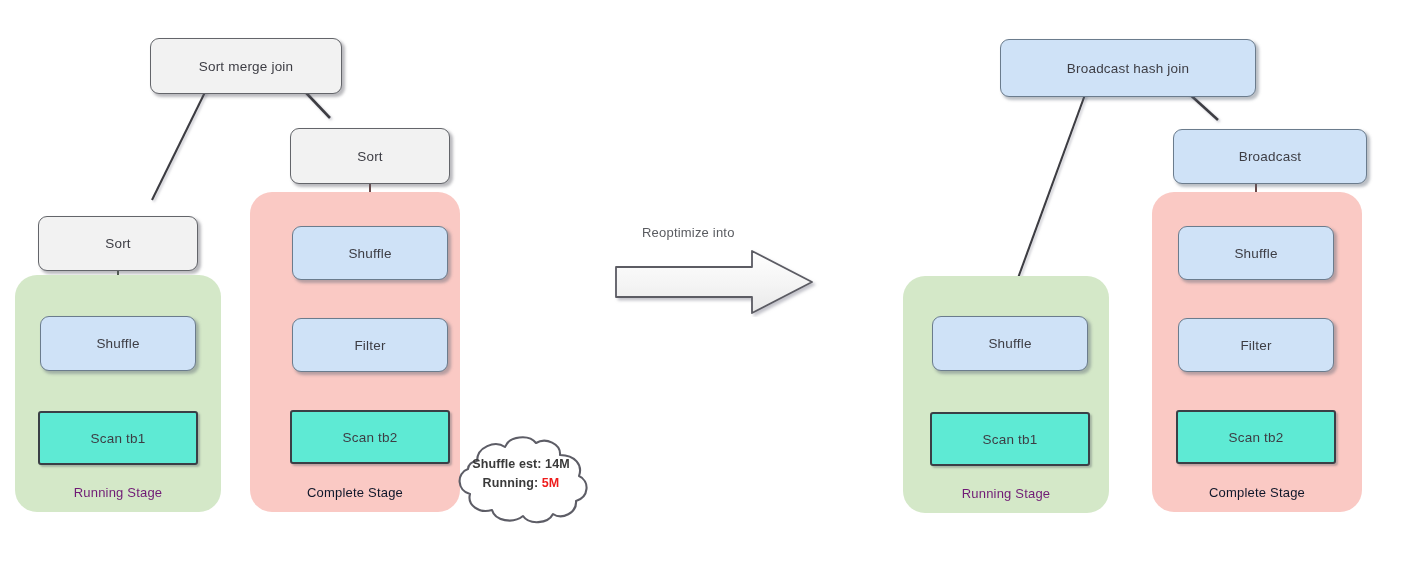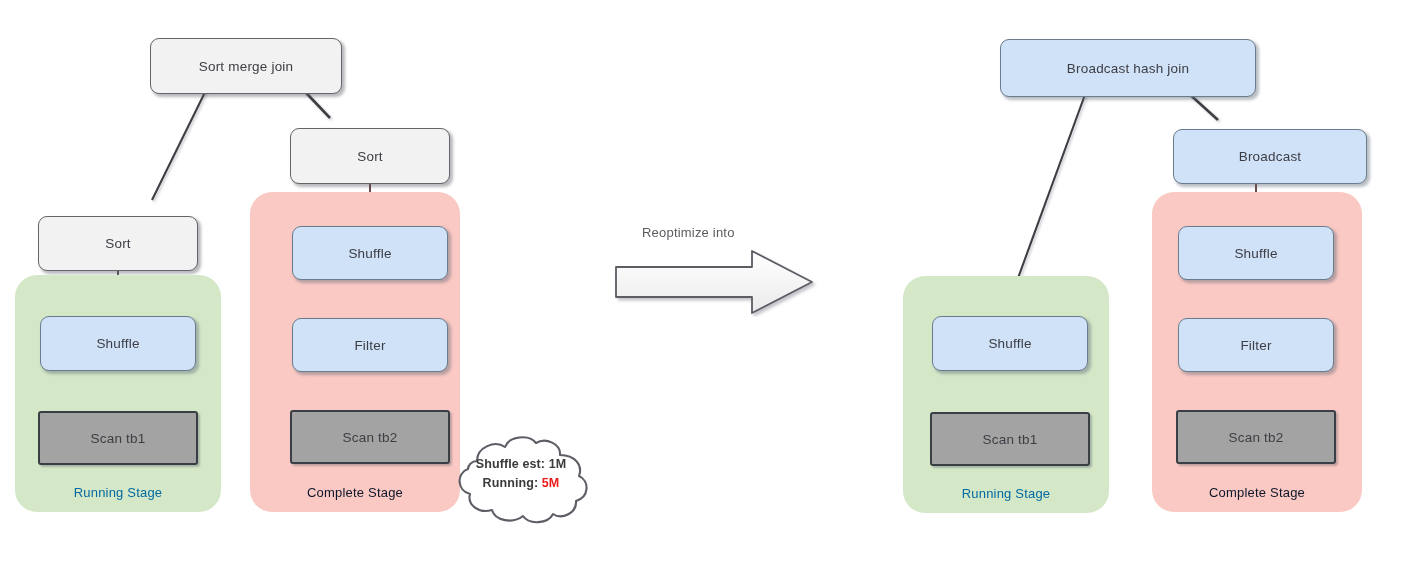--- a/index.html
+++ b/index.html
@@ -28,21 +28,21 @@
   .stage.pink  { background: #fac9c4; }
 
   .stage-label {
     position: absolute;
     left: 0;
     right: 0;
     bottom: 12px;
     text-align: center;
     font-size: 13px;
     letter-spacing: .2px;
-    color: #0369a1;
+    color: #701a75;
   }
   .stage.pink .stage-label { color: #0f172a; }
 
   
   .node {
     position: absolute;
     box-sizing: border-box;
     display: flex;
     align-items: center;
     justify-content: center;
@@ -57,21 +57,21 @@
     background: #f2f2f2;
     border: 1.6px solid #63656a;
     box-shadow: 2.5px 2.5px 3px rgba(90,90,100,.42);
   }
   .node.blue {
     background: #cfe2f7;
     border: 1.6px solid #6b7c8d;
     box-shadow: 2.5px 2.5px 3px rgba(90,100,115,.42);
   }
   .node.blue-strong {
-    background: #a3a3a3;
+    background: #5eead4;
     border: 2.4px solid #3a3f46;
     border-radius: 3px;
     box-shadow: 2px 2px 2px rgba(80,85,95,.35);
     text-align: right;
   }
 
   
   .edges {
     position: absolute;
     left: 0; top: 0;
@@ -183,21 +183,21 @@
     <svg width="156" height="96" viewBox="0 0 156 96">
       <g filter="none">
         <path d="M34,30 C34,16 52,9 62,16 C66,5 86,3 93,12 C103,6 118,13 117,24
                  C132,24 140,34 136,45 C147,50 146,66 133,70 C134,82 119,89 110,83
                  C105,93 86,94 80,85 C70,93 52,90 49,79 C36,83 24,74 27,63
                  C14,60 13,42 25,38 C25,34 29,30 34,30 Z" fill="#ffffff" stroke="#5d5d66" stroke-width="2.1" stroke-linejoin="round"></path>
       </g>
     </svg>
     <div class="cloud-text" style="top:24px;">
       <span>Shuffle est:</span>
-      <span>1M</span>
+      <span>14M</span>
     </div>
     <div class="cloud-text" style="top:43px;">
       <span>Running:</span>
       <span class="cloud-val-red">5M</span>
     </div>
   </div>
 
   <div class="reopt-wrap" style="left:612px; top:225px; width:210px; height:95px;">
     <div class="reopt-label" style="left:30px; top:0px;">Reoptimize into</div>
     <svg width="210" height="70" style="position:absolute; left:0; top:22px;" viewBox="0 0 210 70">

